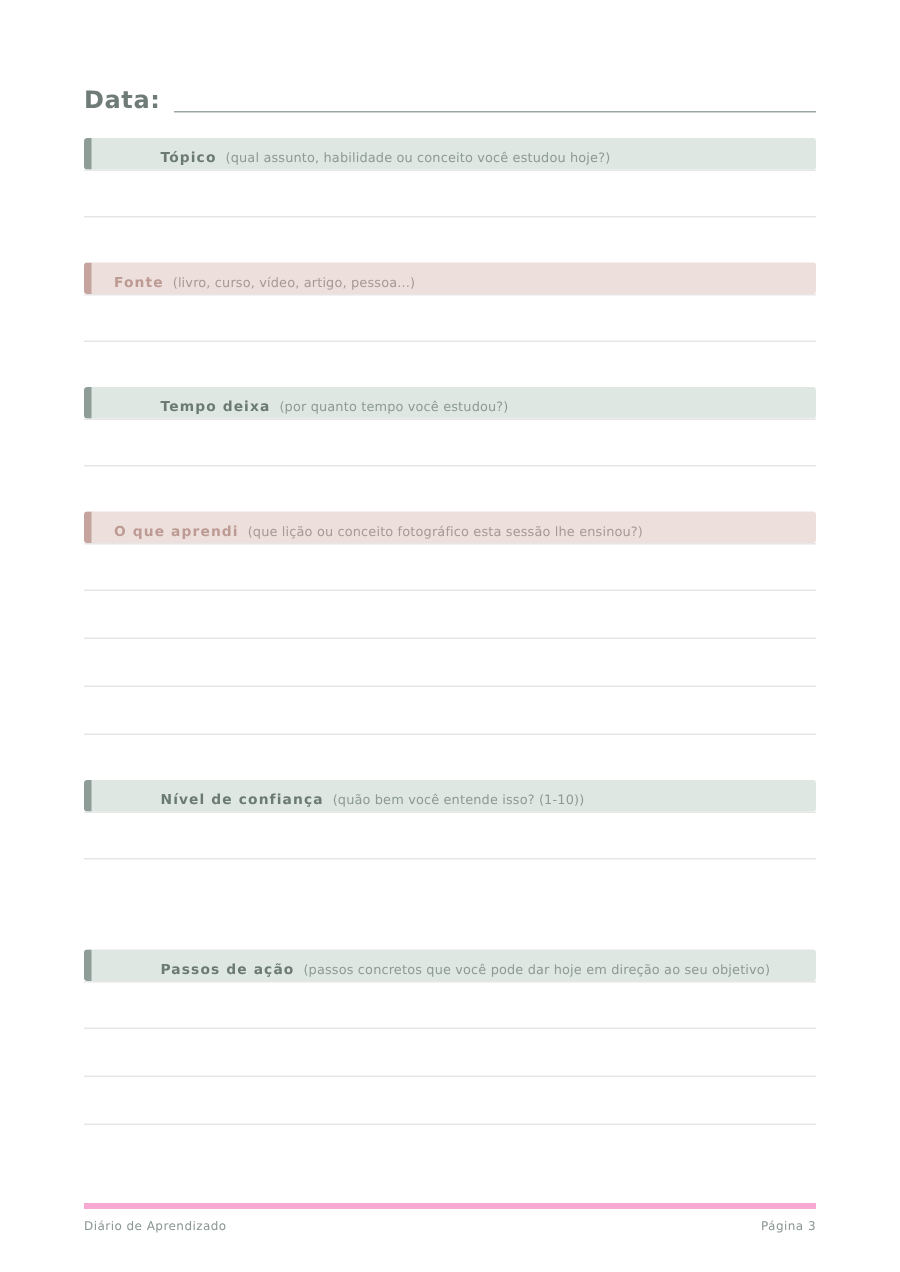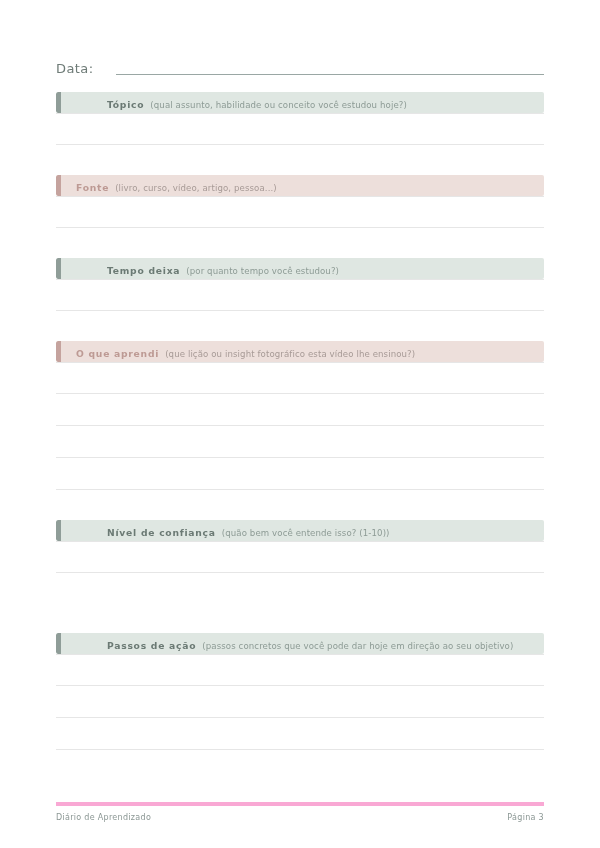--- a/index.html
+++ b/index.html
@@ -31,22 +31,22 @@
   }
 
   
   .date-row {
     display: flex;
     align-items: flex-end;
     height: 26px;
     margin-bottom: 14px;
   }
   .date-label {
-    font-size: 13px;
-    font-weight: normal;
+    font-size: 16px;
+    font-weight: bold;
     letter-spacing: 0.4px;
     color: #6e7b77;
     width: 56px;
     flex: 0 0 auto;
     padding-bottom: 2px;
   }
   .date-rule {
     flex: 1 1 auto;
     height: 0;
     border-bottom: 1px solid #9aa7a4;
@@ -163,21 +163,21 @@
             <div class="txt"><span class="lbl">Tempo deixa</span><span class="hint">(por quanto tempo você estudou?)</span></div>
           </div>
           <div class="lines">
             <div class="wline first"></div>
           </div>
         </div>
         <div class="section-spacer"></div>
         <div class="section">
           <div class="bar pink">
             <div class="accent"></div>
-            <div class="txt"><span class="lbl">O que aprendi</span><span class="hint">(que lição ou insight fotográfico esta vídeo lhe ensinou?)</span></div>
+            <div class="txt"><span class="lbl">O que aprendi</span><span class="hint">(que lição ou conceito fotográfico esta sessão lhe ensinou?)</span></div>
           </div>
           <div class="lines">
             <div class="wline first"></div>
             <div class="wline"></div>
             <div class="wline"></div>
             <div class="wline"></div>
           </div>
         </div>
         <div class="section-spacer"></div>
         <div class="section">

